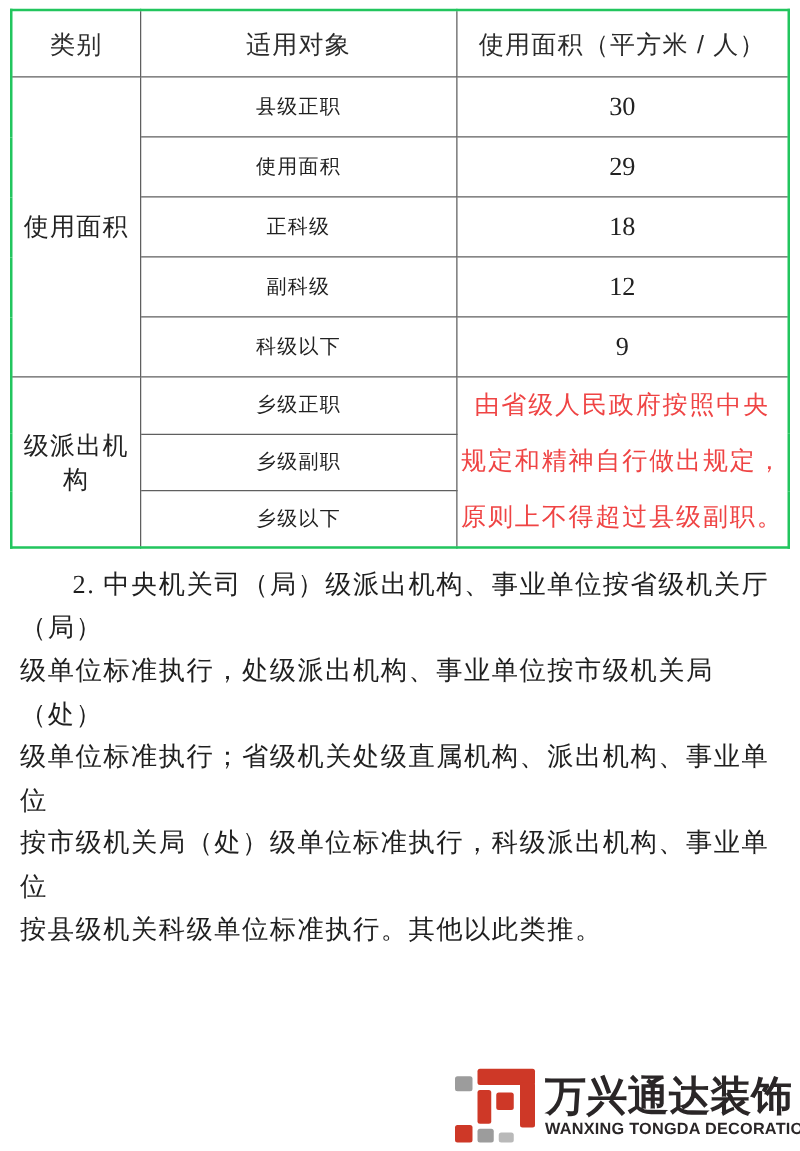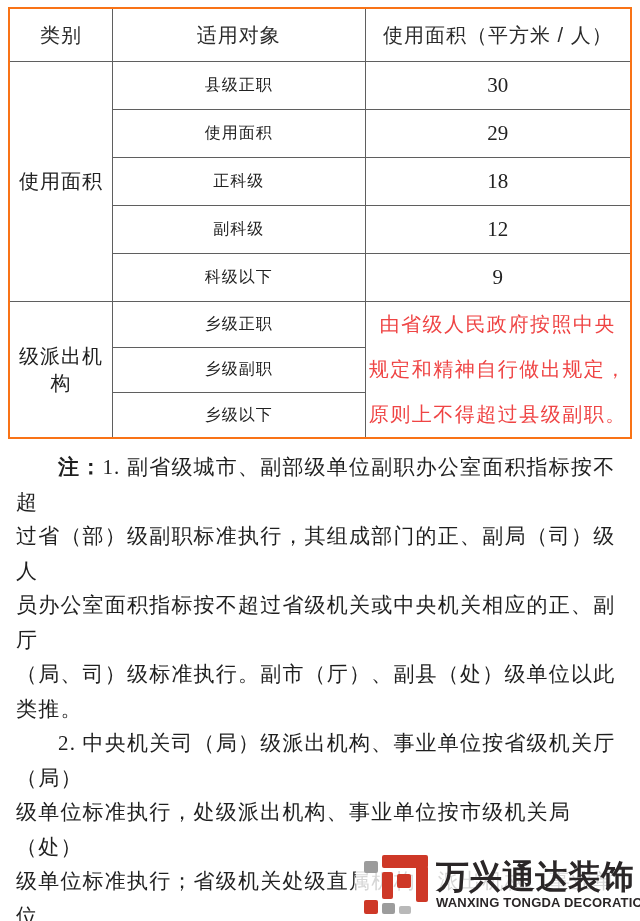--- a/index.html
+++ b/index.html
@@ -19,21 +19,21 @@
     border-collapse:collapse;
     table-layout:fixed;
   }
   table.spec td,table.spec th{
     border:1px solid #5f5f5f;
     text-align:center;
     vertical-align:middle;
     padding:0;
     font-weight:normal;
   }
-  table.spec{border:2px solid #f97316;}
+  table.spec{border:2px solid #22c55e;}
   th.hdr{
     font-family:"Liberation Sans","DejaVu Sans",sans-serif;
     font-size:20px;
     letter-spacing:1px;
     height:52px;
     color:#2b2b2b;
   }
   td.cat{
     font-size:20px;
     letter-spacing:1px;
@@ -169,24 +169,20 @@
     <tr class="r-town">
       <td class="obj">乡级副职</td>
     </tr>
     <tr class="r-town">
       <td class="obj">乡级以下</td>
     </tr>
   </tbody>
     </table>
 
   <div class="notes">
-    <p><strong>注：</strong><span>1. 副省级城市、副部级单位副职办公室面积指标按不超
-过省（部）级副职标准执行，其组成部门的正、副局（司）级人
-员办公室面积指标按不超过省级机关或中央机关相应的正、副厅
-（局、司）级标准执行。副市（厅）、副县（处）级单位以此类推。</span></p>
     <p>2. 中央机关司（局）级派出机构、事业单位按省级机关厅（局）
 级单位标准执行，处级派出机构、事业单位按市级机关局（处）
 级单位标准执行；省级机关处级直属机构、派出机构、事业单位
 按市级机关局（处）级单位标准执行，科级派出机构、事业单位
 按县级机关科级单位标准执行。其他以此类推。</p>
 
   </div>
 
 </div>
 

